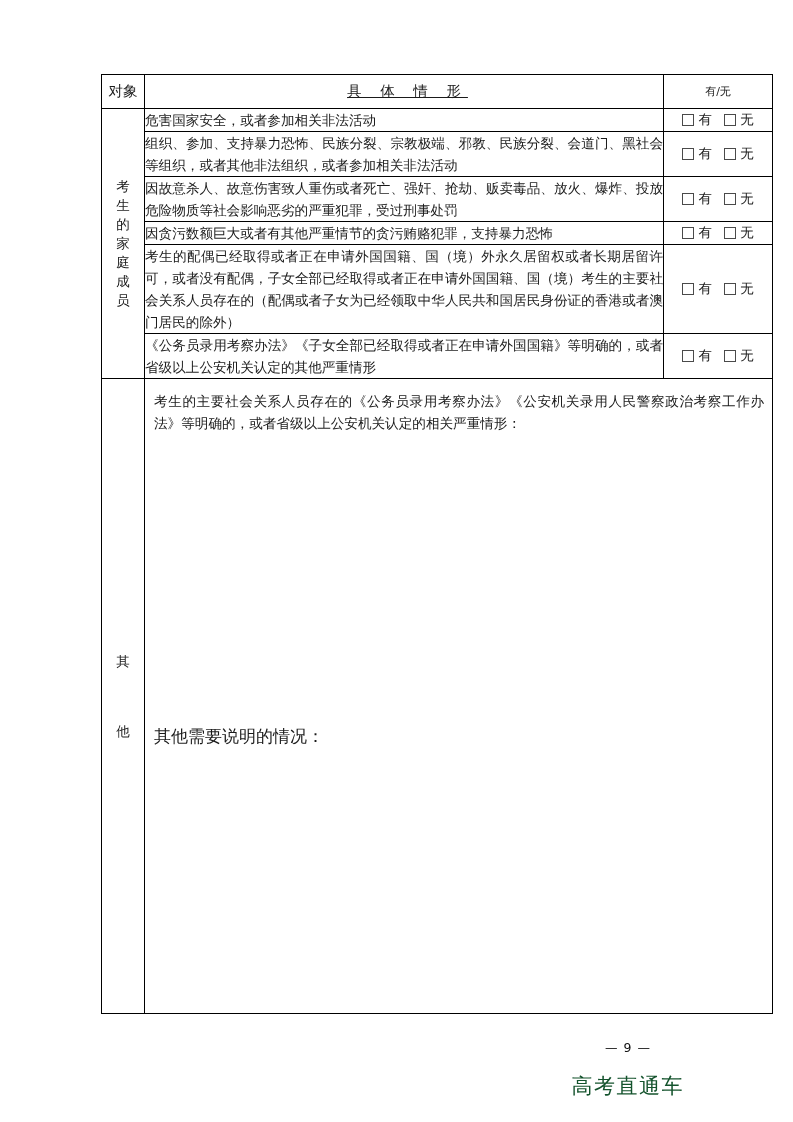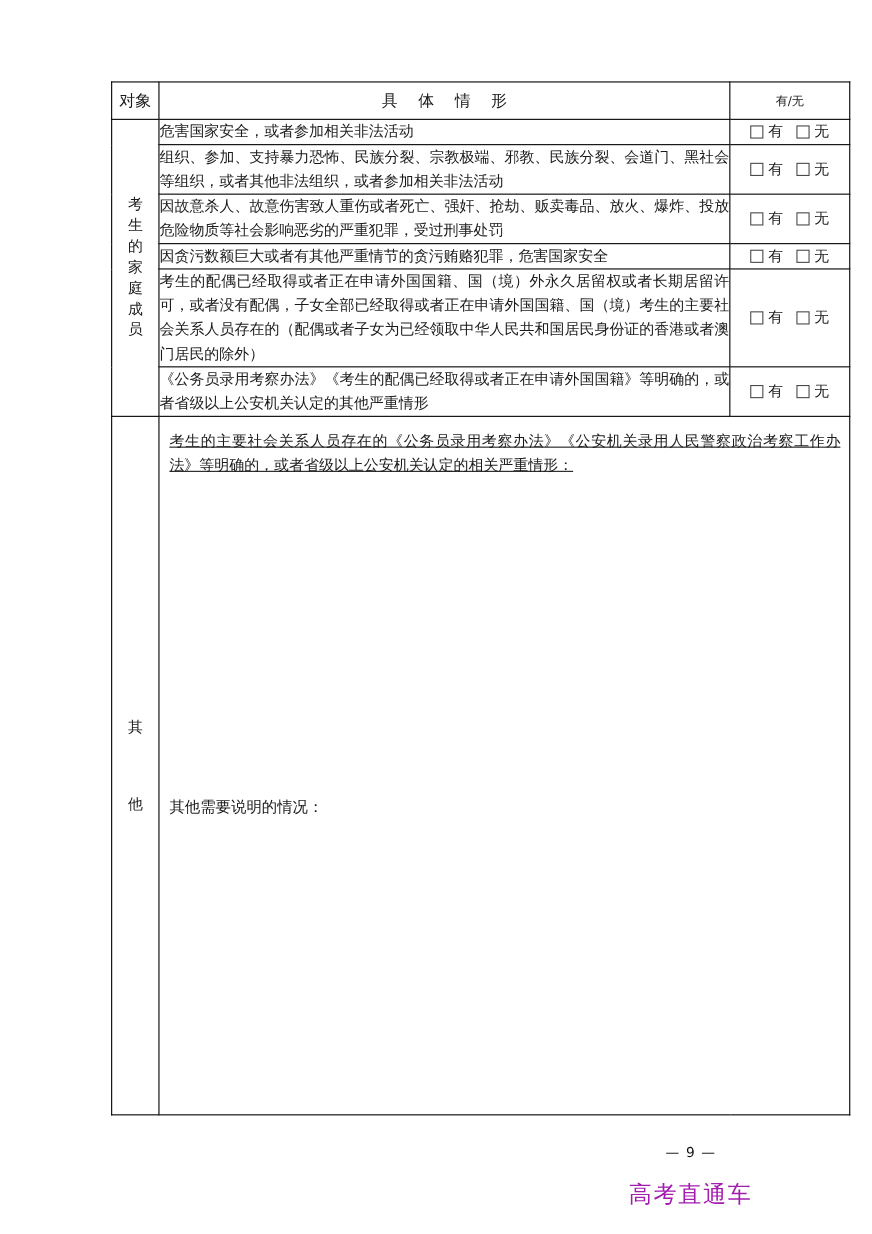--- a/index.html
+++ b/index.html
@@ -50,20 +50,21 @@
   .hdr {
     height: 33px;
     text-align: center;
     font-size: 14.5px;
     letter-spacing: 0px;
   }
   .hdr-detail {
     letter-spacing: 7px;
     text-indent: 7px;
     font-size: 14.5px;
+    text-decoration: underline;
   }
   .hdr-yesno {
     font-size: 11px;
   }
 
   
   .vlabel {
     text-align: center;
     vertical-align: middle;
     padding: 0;
@@ -124,46 +125,45 @@
   }
   .other-main {
     position: absolute;
     left: 9px;
     top: 11px;
     right: 8px;
     font-size: 13.6px;
     line-height: 1.62;
     text-align: justify;
     text-justify: inter-ideograph;
-    text-decoration: underline;
   }
   .other-sub {
     position: absolute;
     left: 9px;
     top: 344px;
-    font-size: 14px;
+    font-size: 17px;
     line-height: 1.62;
   }
 
   
   .page-number {
     position: absolute;
     right: 58px;
     top: 1040px;
     font-size: 12.5px;
     letter-spacing: 1px;
     color: #111111;
   }
   .watermark {
     position: absolute;
     right: 25px;
     top: 1072px;
     font-size: 21px;
     letter-spacing: 1.5px;
-    color: #a21caf;
+    color: #14532d;
   }
 </style>
 </head>
 <body>
 
 <div class="page">
 
   <table class="form-table">
     <colgroup>
       <col class="col-subject">
@@ -225,21 +225,21 @@
             <span>有</span>
           </span>
           <span class="checkwrap">
             <span class="checkbox"></span>
             <span>无</span>
           </span>
         </td>
       </tr>
 
       <tr>
-        <td class="detail">因贪污数额巨大或者有其他严重情节的贪污贿赂犯罪，危害国家安全</td>
+        <td class="detail">因贪污数额巨大或者有其他严重情节的贪污贿赂犯罪，支持暴力恐怖</td>
         <td class="yesno">
           <span class="checkwrap">
             <span class="checkbox"></span>
             <span>有</span>
           </span>
           <span class="checkwrap">
             <span class="checkbox"></span>
             <span>无</span>
           </span>
         </td>
@@ -253,21 +253,21 @@
             <span>有</span>
           </span>
           <span class="checkwrap">
             <span class="checkbox"></span>
             <span>无</span>
           </span>
         </td>
       </tr>
 
       <tr>
-        <td class="detail">《公务员录用考察办法》《考生的配偶已经取得或者正在申请外国国籍》等明确的，或者省级以上公安机关认定的其他严重情形</td>
+        <td class="detail">《公务员录用考察办法》《子女全部已经取得或者正在申请外国国籍》等明确的，或者省级以上公安机关认定的其他严重情形</td>
         <td class="yesno">
           <span class="checkwrap">
             <span class="checkbox"></span>
             <span>有</span>
           </span>
           <span class="checkwrap">
             <span class="checkbox"></span>
             <span>无</span>
           </span>
         </td>

